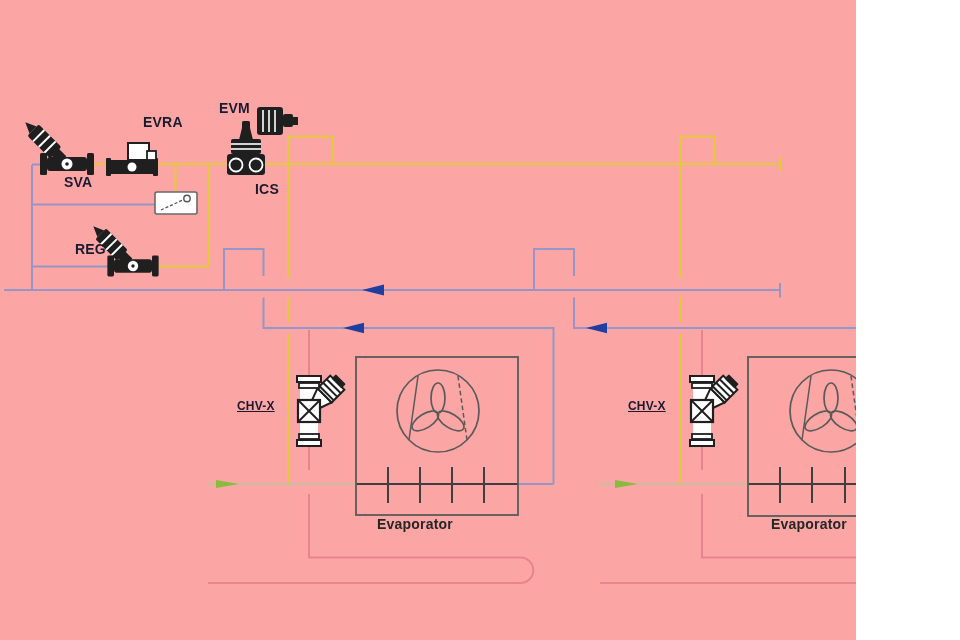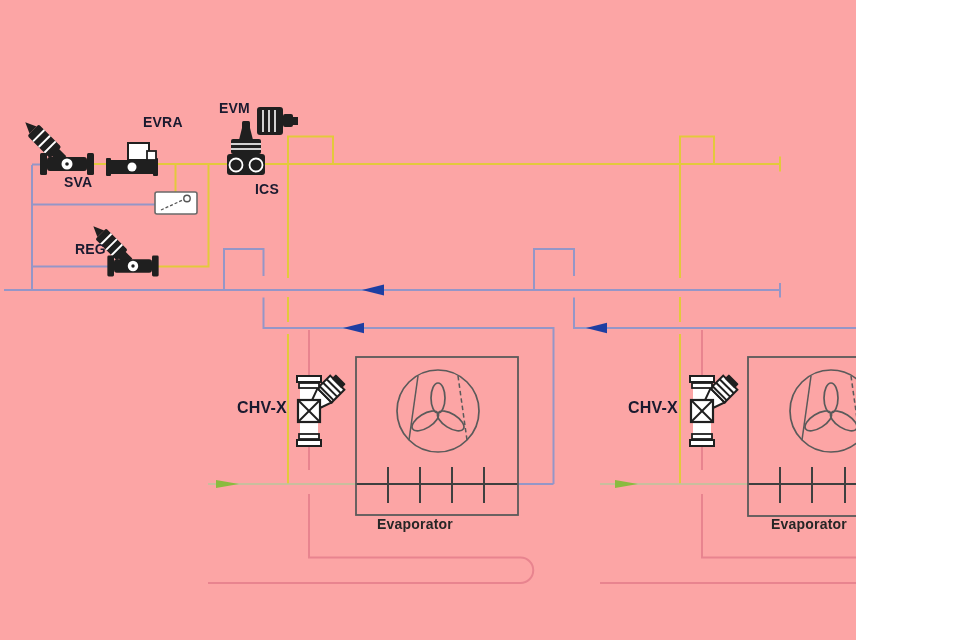--- a/index.html
+++ b/index.html
@@ -12,21 +12,21 @@
   .hotgas{stroke:var(--hot-gas-line,#e8848f);}
   .feedpale{stroke:var(--feed-line,#b9c79b);stroke-width:1.6;}
   .coil{stroke:var(--coil-line,#3f3f3f);}
   .outline{stroke:var(--equipment-outline,#5a5a5a);fill:none;}
   .dark{fill:var(--valve-dark,#1f1f1f);stroke:none;}
   .wfill{fill:#fff;stroke:var(--valve-dark,#1f1f1f);}
   .bluearrow{fill:var(--flow-arrow,#1e3ea2);stroke:none;}
   .greenarrow{fill:var(--feed-arrow,#8abb3f);stroke:none;}
   .lbl{position:absolute;color:var(--label-text,#1a1a2f);font-size:14px;font-weight:700;
        letter-spacing:.2px;white-space:nowrap;line-height:1;}
-  .lbl.small{font-size:16px;}
+  .lbl.small{font-size:12px;text-decoration:underline;}
   .lbl.center{}
 </style>
 </head>
 <body>
 
 <div id="stage">
   <svg id="pipes" width="960" height="640" viewBox="0 0 960 640">
 
     <g>
       <path class="ln liquid" d="M44,164 H780"></path>

